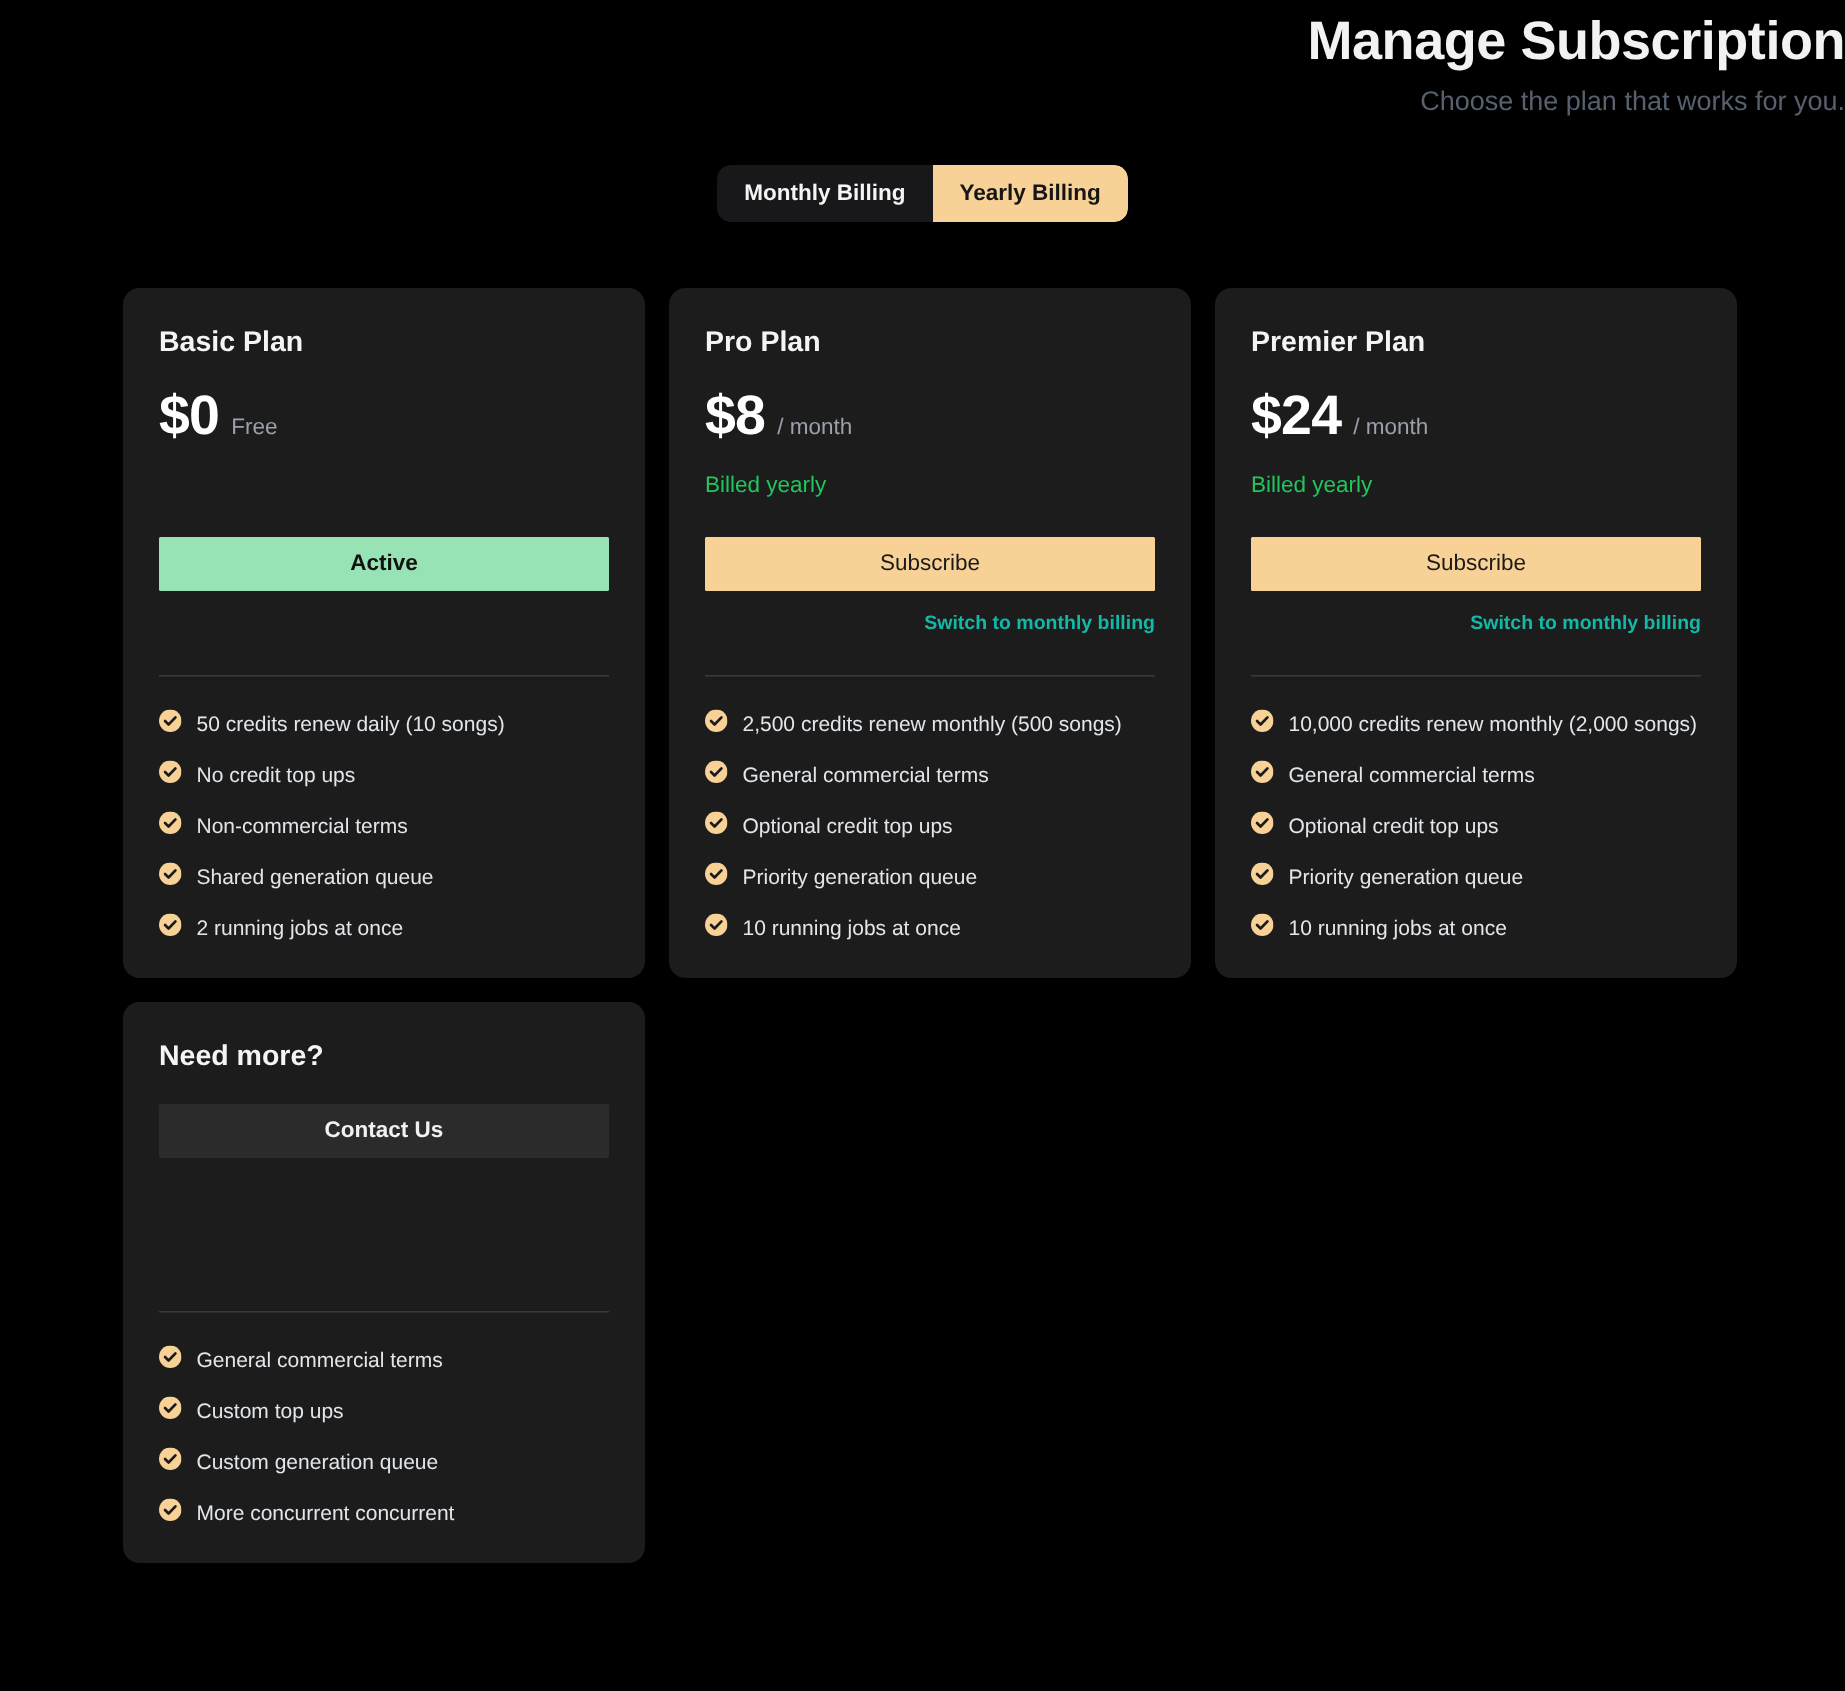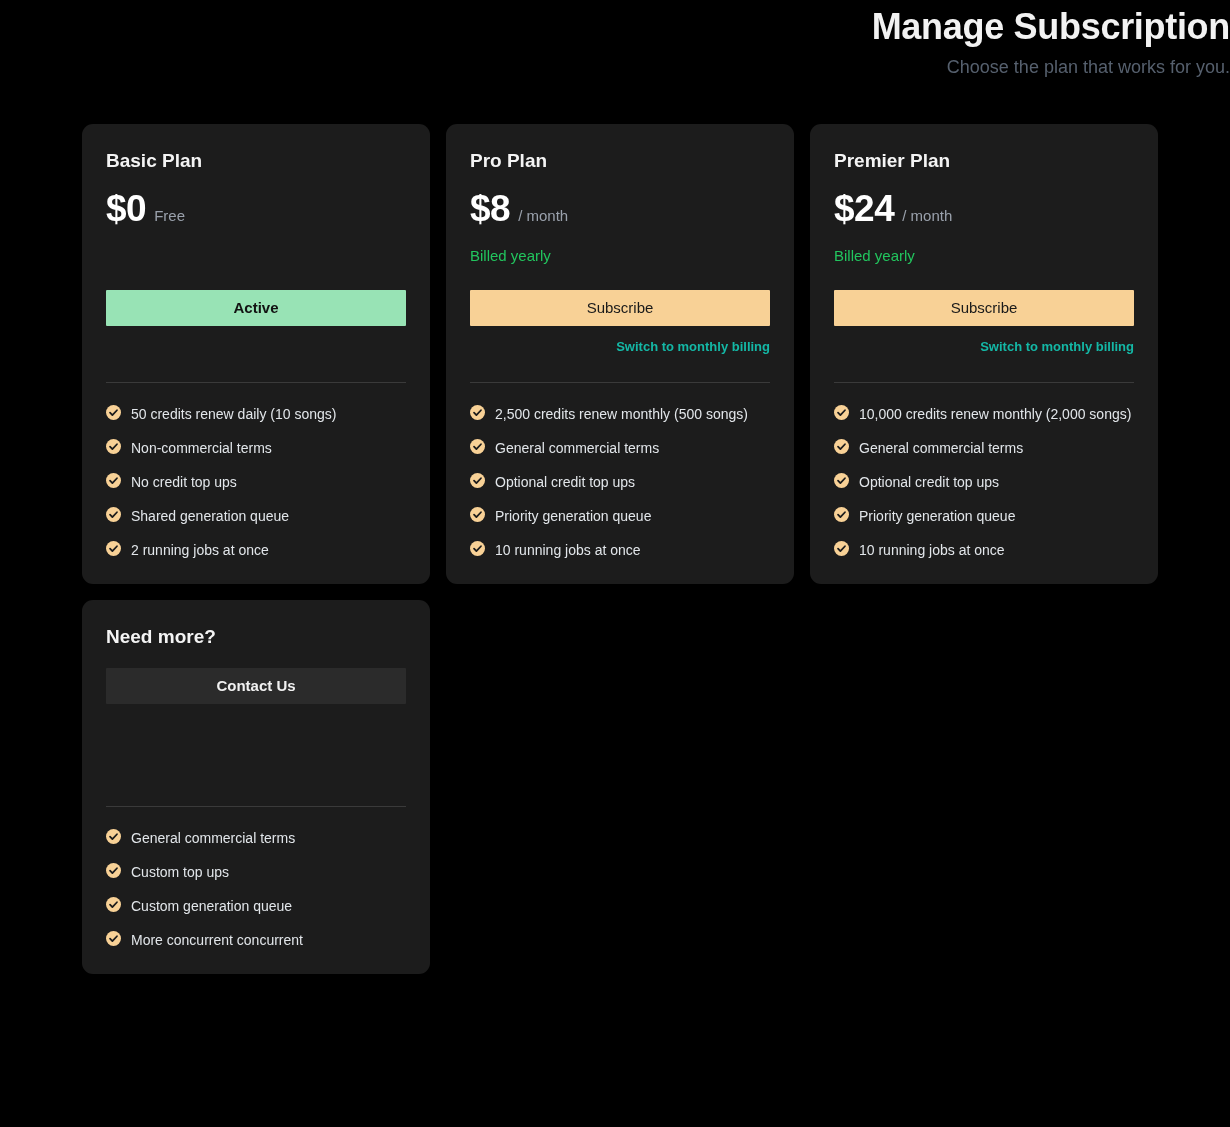--- a/index.html
+++ b/index.html
@@ -213,20 +213,26 @@
 </head>
 <body>
 
 <div id="page">
 
   <div class="page-header">
     <div class="page-title">Manage Subscription</div>
     <div class="page-subtitle">Choose the plan that works for you.</div>
   </div>
 
+  <div class="billing-toggle-wrap">
+    <div class="billing-toggle">
+      <button class="toggle-btn inactive">Monthly Billing</button>
+      <button class="toggle-btn active">Yearly Billing</button>
+    </div>
+  </div>
 
   <div class="plans-grid">
       <div class="plan-card">
         <div class="plan-name">Basic Plan</div>
         <div class="price-row">
           <span class="price-amount">$0</span>
           <span class="price-period">Free</span>
         </div>
         <div class="billed-note"></div>
         <div class="cta-area">
@@ -240,28 +246,28 @@
               <circle cx="8" cy="8" r="8" fill="#f8d196"></circle>
               <path d="M4.3 8.2 L6.8 10.7 L11.7 5.6" stroke="#1b1b1b" stroke-width="1.9" fill="none" stroke-linecap="round" stroke-linejoin="round"></path>
             </svg>
             <span class="feature-text">50 credits renew daily (10 songs)</span>
           </li>
           <li class="feature-item">
             <svg class="check-icon" viewBox="0 0 16 16">
               <circle cx="8" cy="8" r="8" fill="#f8d196"></circle>
               <path d="M4.3 8.2 L6.8 10.7 L11.7 5.6" stroke="#1b1b1b" stroke-width="1.9" fill="none" stroke-linecap="round" stroke-linejoin="round"></path>
             </svg>
+            <span class="feature-text">No credit top ups</span>
+          </li>
+          <li class="feature-item">
+            <svg class="check-icon" viewBox="0 0 16 16">
+              <circle cx="8" cy="8" r="8" fill="#f8d196"></circle>
+              <path d="M4.3 8.2 L6.8 10.7 L11.7 5.6" stroke="#1b1b1b" stroke-width="1.9" fill="none" stroke-linecap="round" stroke-linejoin="round"></path>
+            </svg>
             <span class="feature-text">Non-commercial terms</span>
-          </li>
-          <li class="feature-item">
-            <svg class="check-icon" viewBox="0 0 16 16">
-              <circle cx="8" cy="8" r="8" fill="#f8d196"></circle>
-              <path d="M4.3 8.2 L6.8 10.7 L11.7 5.6" stroke="#1b1b1b" stroke-width="1.9" fill="none" stroke-linecap="round" stroke-linejoin="round"></path>
-            </svg>
-            <span class="feature-text">No credit top ups</span>
           </li>
           <li class="feature-item">
             <svg class="check-icon" viewBox="0 0 16 16">
               <circle cx="8" cy="8" r="8" fill="#f8d196"></circle>
               <path d="M4.3 8.2 L6.8 10.7 L11.7 5.6" stroke="#1b1b1b" stroke-width="1.9" fill="none" stroke-linecap="round" stroke-linejoin="round"></path>
             </svg>
             <span class="feature-text">Shared generation queue</span>
           </li>
           <li class="feature-item">
             <svg class="check-icon" viewBox="0 0 16 16">

